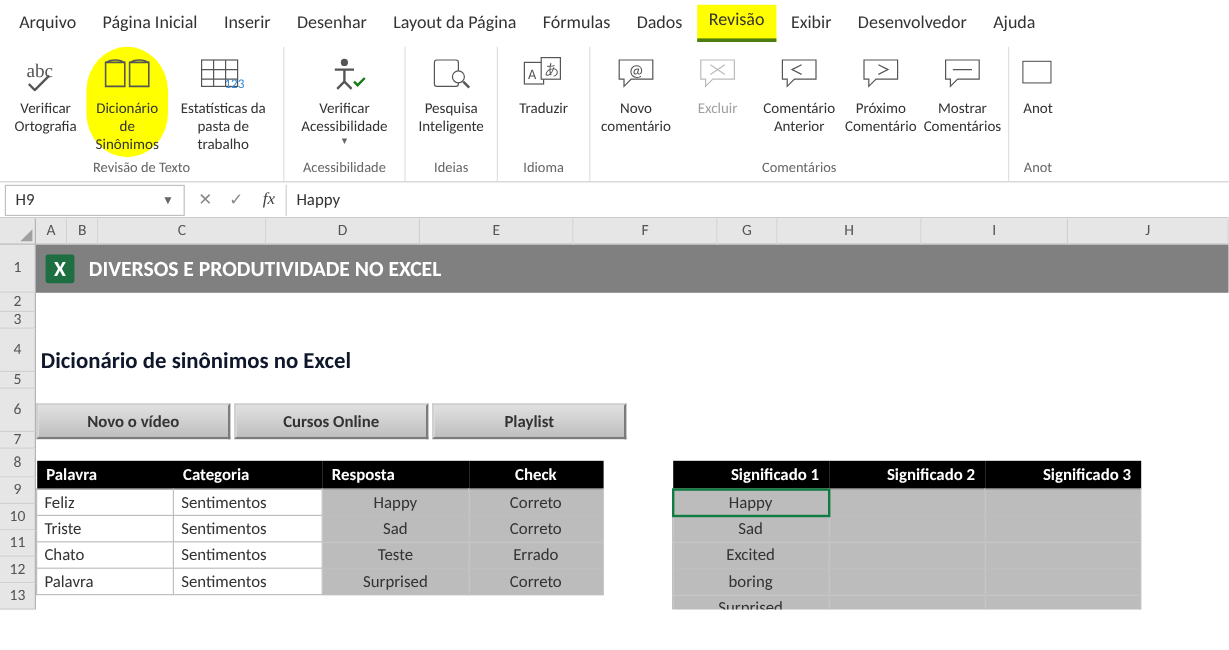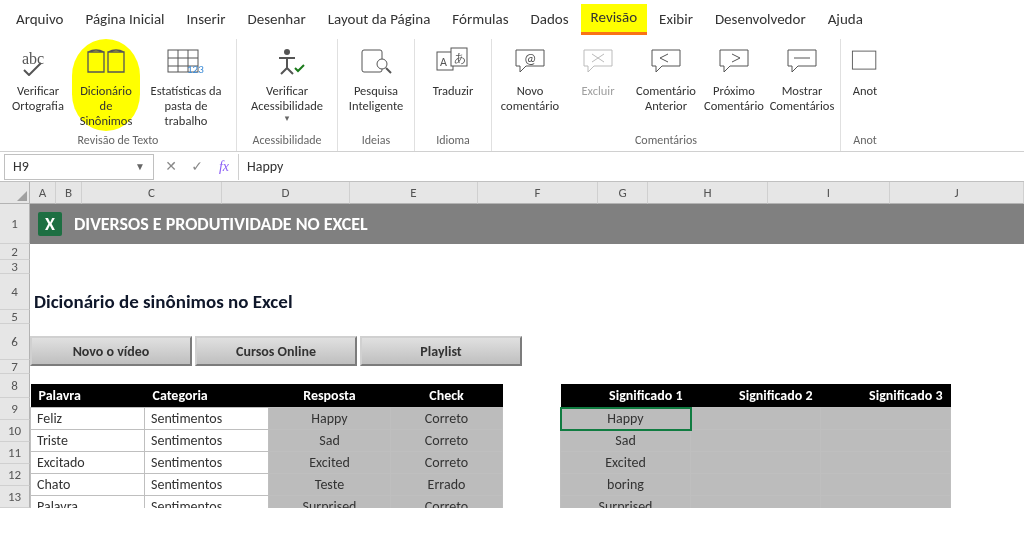--- a/index.html
+++ b/index.html
@@ -1,41 +1,41 @@
 <!DOCTYPE html>
 <html><head>
   <meta charset="utf-8">
   <style>
     * { margin: 0; padding: 0; box-sizing: border-box; user-select: none; }
     body { font-family: "Segoe UI", Calibri, Arial, sans-serif; font-size: 14px; color: #333; background: #fff; width: 1024px; height: 542px; overflow: hidden; }
 
     
     .menubar { display: flex; align-items: center; gap: 2px; padding: 4px 6px 2px; font-size: 15px; }
     .menubar .tab { padding: 4px 10px 6px; cursor: pointer; }
-    .menubar .tab.active { background: yellow; border-bottom: 3px solid #f97316; font-weight: 500; }
+    .menubar .tab.active { background: yellow; border-bottom: 3px solid #4d7c0f; font-weight: 500; }
 
     
     .ribbon { display: flex; align-items: flex-start; border-bottom: 1px solid #d0d0d0; padding: 2px 0 0; }
     .rgroup { display: flex; flex-direction: column; align-items: center; padding: 0 4px; border-right: 1px solid #e0e0e0; }
     .rgroup:last-child { border-right: none; justify-content: center; }
     .rgroup .btns { display: flex; align-items: flex-start; }
     .rgroup .label { font-size: 12px; color: #666; padding: 2px 0 4px; }
     .rbtn { display: flex; flex-direction: column; align-items: center; justify-content: flex-start; width: 68px; min-height: 92px; padding: 4px 2px 2px; cursor: pointer; text-align: center; font-size: 12.5px; line-height: 1.2; }
     .rbtn.wide { width: 92px; }
     .rbtn.hl { background: yellow; border-radius: 50%/40%; }
     .rbtn.disabled { color: #a0a0a0; }
     .rbtn .ico { width: 46px; height: 36px; display: flex; align-items: center; justify-content: center; margin-bottom: 4px; }
     .rbtn .txt { display: block; }
 
     
     .fbar { display: flex; align-items: center; height: 30px; border-bottom: 1px solid #c0c0c0; font-size: 14px; }
     .namebox { width: 150px; height: 26px; border: 1px solid #c0c0c0; margin: 2px 4px; padding: 2px 8px; display: flex; align-items: center; justify-content: space-between; background: #fff; }
     .namebox .dd { font-size: 10px; color: #666; }
     .fbar .ctl { width: 26px; display: flex; align-items: center; justify-content: center; color: #888; }
-    .fbar .fx { width: 28px; display: flex; align-items: center; justify-content: center; font-style: italic; color: #8b5cf6; font-family: "Times New Roman", serif; }
+    .fbar .fx { width: 28px; display: flex; align-items: center; justify-content: center; font-style: italic; color: #404040; font-family: "Times New Roman", serif; }
     .fbar .input { flex: 1; padding: 4px 8px; height: 26px; border-left: 1px solid #d0d0d0; }
 
     
     .grid { display: flex; flex-direction: column; }
     .colhdrs { display: flex; height: 22px; font-size: 13px; color: #555; }
     .corner { width: 30px; background: #e6e6e6; border-right: 1px solid #b3b3b3; border-bottom: 1px solid #b3b3b3; display:flex; align-items:flex-end; justify-content:flex-end; }
     .corner::after { content:""; border-left:10px solid transparent; border-bottom:10px solid #a0a0a0; margin:0 2px 2px 0; }
     .ch { background: #e6e6e6; border-right: 1px solid #d0d0d0; border-bottom: 1px solid #b3b3b3; display: flex; align-items: center; justify-content: center; }
     .gridbody { display: flex; }
     .rowhdrs { display: flex; flex-direction: column; }
@@ -286,39 +286,33 @@
           <div class="shbtn">Novo o vídeo</div>
           <div class="shbtn">Cursos Online</div>
           <div class="shbtn">Playlist</div>
         </div>
 
         <table class="tbl tbl1">
           <tbody>
               <tr>
             <th class="c1">Palavra</th>
             <th class="c2">Categoria</th>
-            <th class="c3" style="text-align:center">Resposta</th>
+            <th class="c3" style="">Resposta</th>
             <th class="c4" style="text-align:center">Check</th>
           </tr>
           <tr>
                 <td>Feliz</td>
                 <td>Sentimentos</td>
                 <td class="g">Happy</td>
                 <td class="g">Correto</td>
               </tr>
           <tr>
                 <td>Triste</td>
                 <td>Sentimentos</td>
                 <td class="g">Sad</td>
-                <td class="g">Correto</td>
-              </tr>
-          <tr>
-                <td>Excitado</td>
-                <td>Sentimentos</td>
-                <td class="g">Excited</td>
                 <td class="g">Correto</td>
               </tr>
           <tr>
                 <td>Chato</td>
                 <td>Sentimentos</td>
                 <td class="g">Teste</td>
                 <td class="g">Errado</td>
               </tr>
           <tr>
                 <td>Palavra</td>

